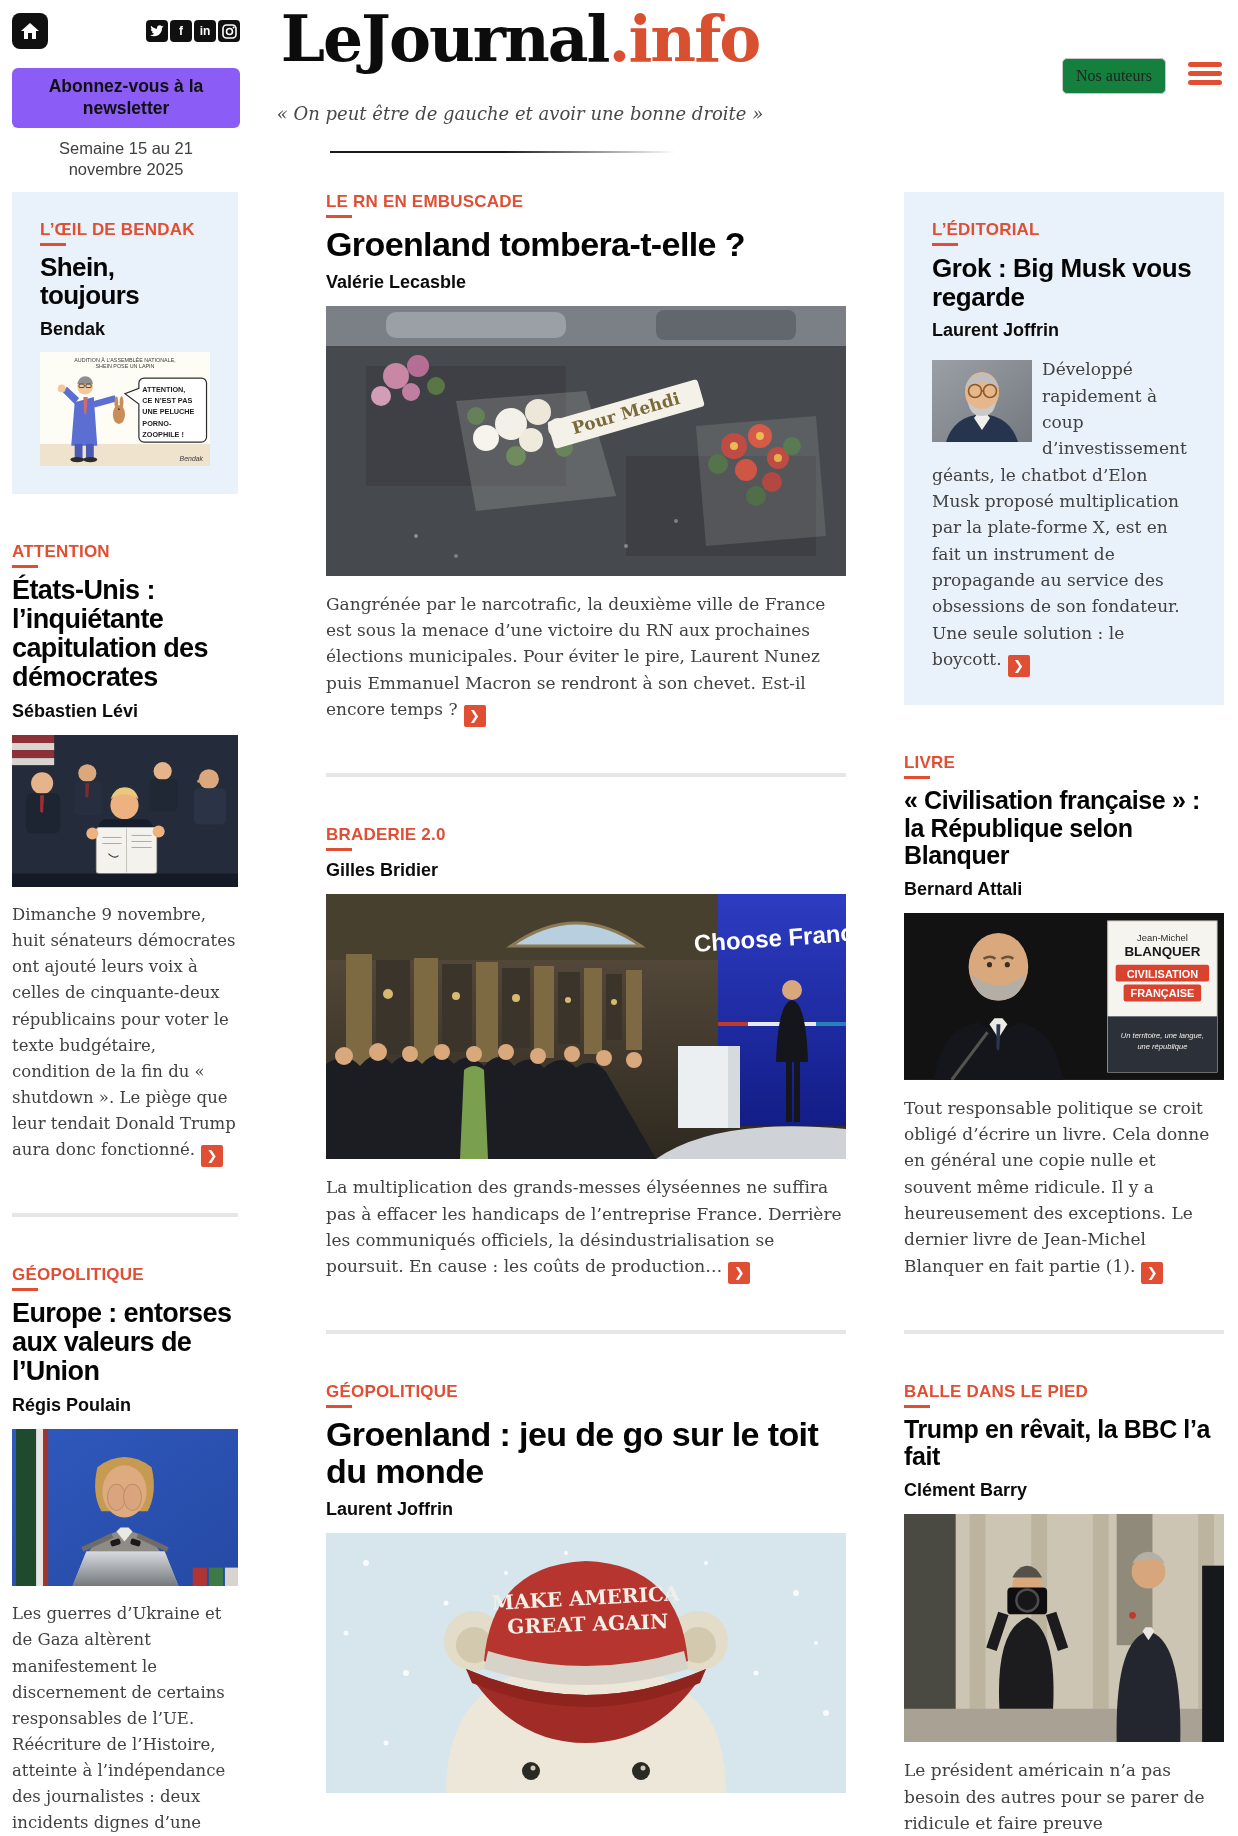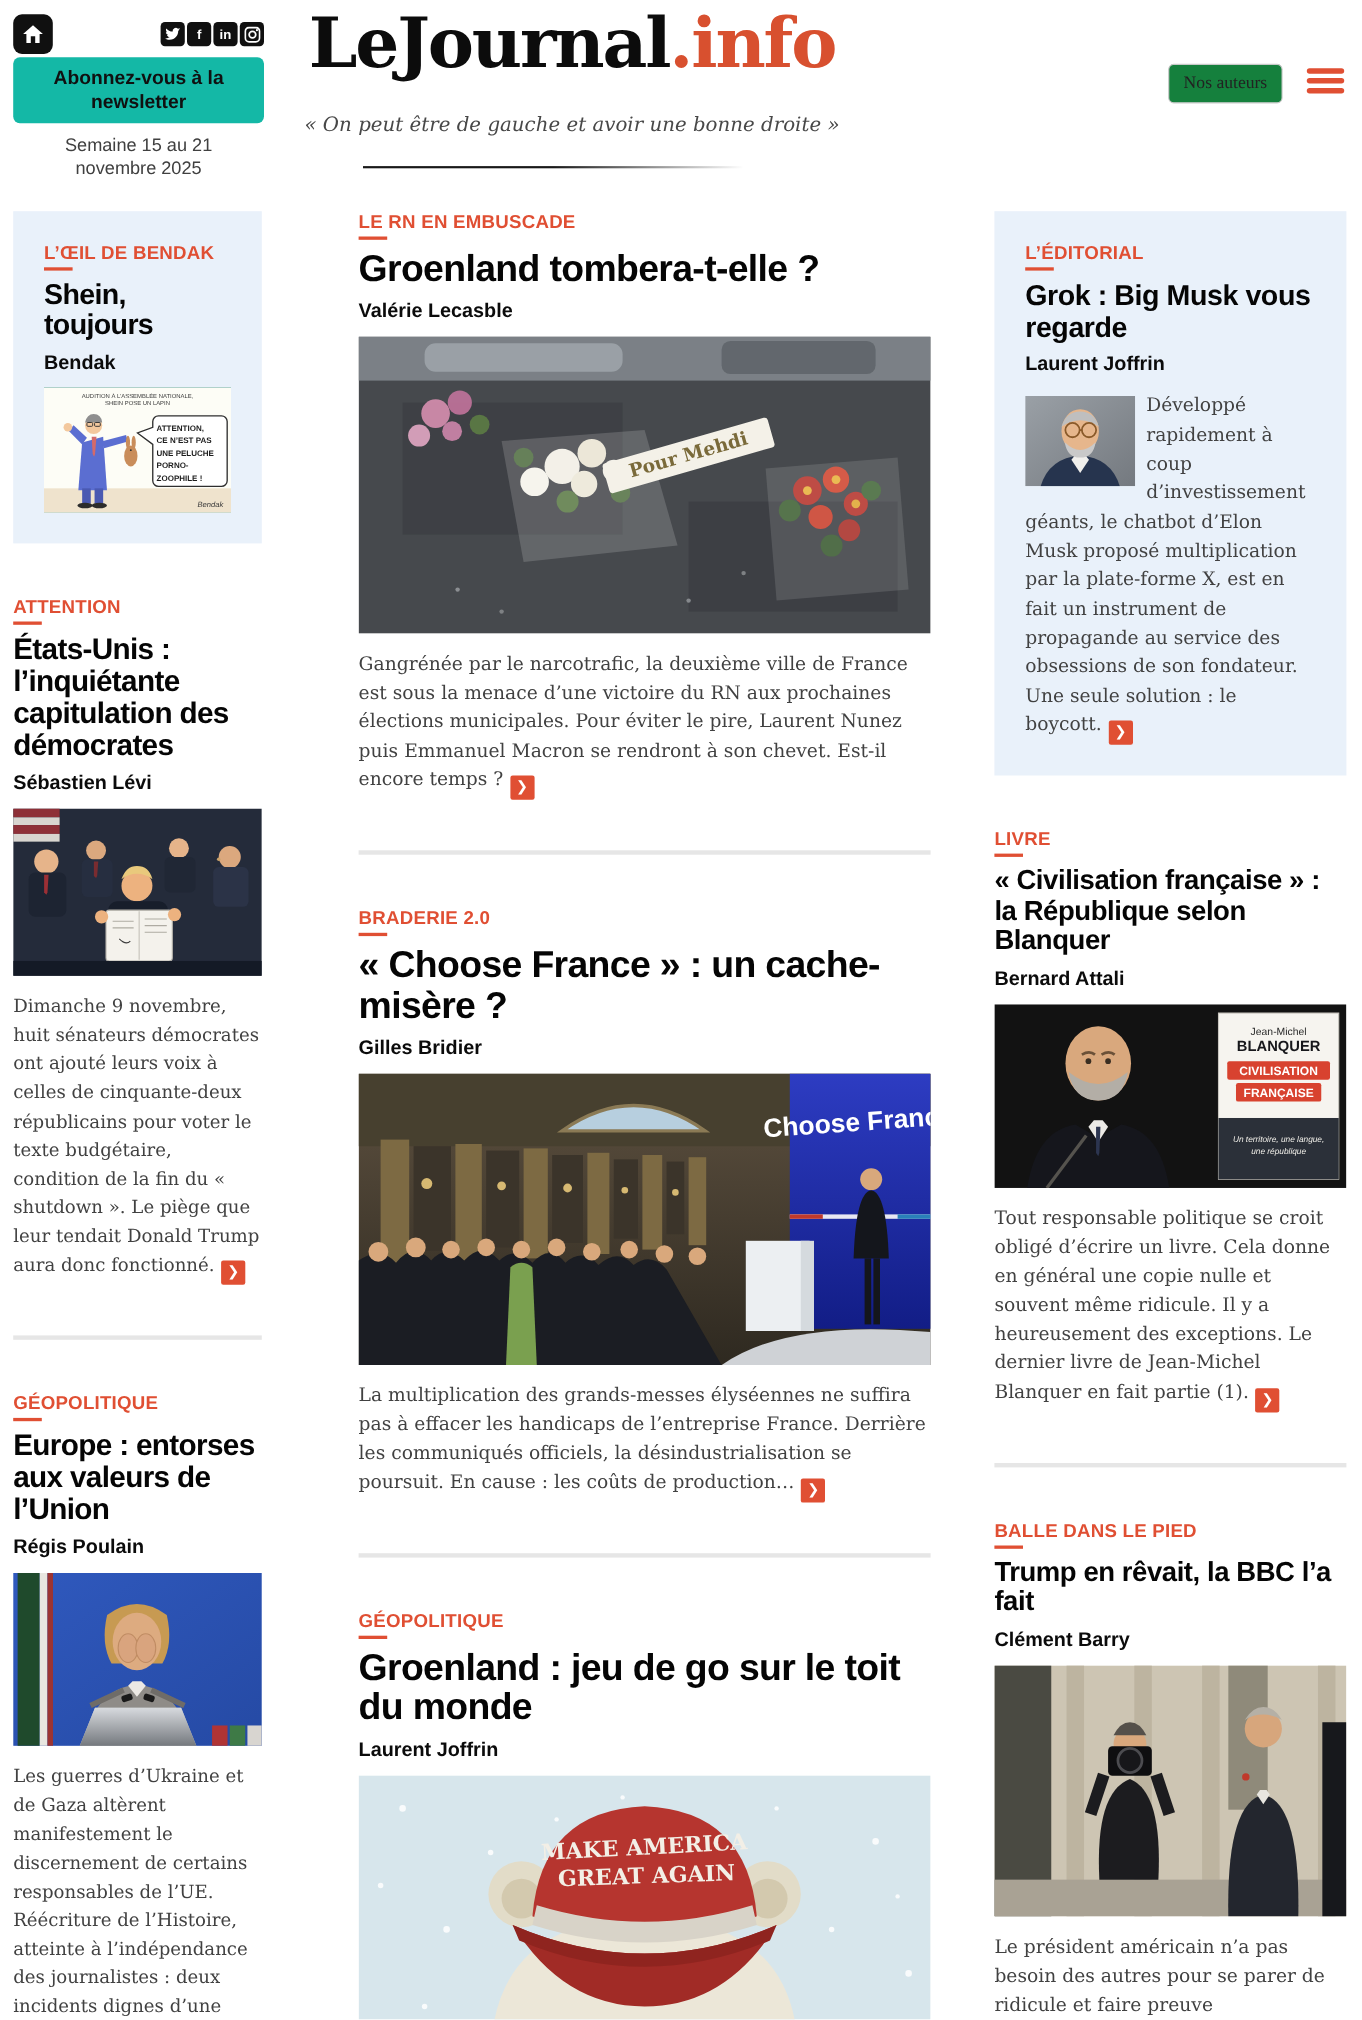--- a/index.html
+++ b/index.html
@@ -5,21 +5,21 @@
   html,body{margin:0;padding:0;background:#fff;font-family:"Liberation Sans",sans-serif;}
   .page{width:1238px;height:1836px;overflow:hidden;position:relative;background:#fff;}
 
   
   header{position:relative;height:158px;}
   .hdr-left{position:absolute;left:12px;top:12px;width:228px;}
   .icon-row{display:flex;align-items:center;height:38px;}
   .home-btn{width:36px;height:36px;background:#101010;border-radius:8px;display:flex;align-items:center;justify-content:center;border:none;padding:0;cursor:pointer;}
   .spacer{flex:1;}
   .sicon{width:22px;height:22px;background:#101010;border-radius:4px;margin-left:2px;display:flex;align-items:center;justify-content:center;color:#fff;font-weight:bold;font-size:12px;border:none;padding:0;cursor:pointer;}
-  .newsletter{display:block;width:100%;margin-top:2px;background:#14b8a6;border:none;border-radius:6px;font-weight:bold;font-size:17.5px;line-height:1.25;padding:8px 24px;font-family:inherit;color:#101010;cursor:pointer;box-sizing:border-box;}
+  .newsletter{display:block;width:100%;margin-top:18px;background:#8b5cf6;border:none;border-radius:6px;font-weight:bold;font-size:17.5px;line-height:1.25;padding:8px 24px;font-family:inherit;color:#101010;cursor:pointer;box-sizing:border-box;}
   .week{margin:10px auto 0;font-size:16.5px;color:#404040;line-height:1.3;width:180px;text-align:center;}
   .logo{position:absolute;left:190px;top:2px;width:660px;text-align:center;font-family:"DejaVu Serif",serif;font-weight:bold;font-size:63px;letter-spacing:-2px;color:#0c0c0c;cursor:pointer;white-space:nowrap;}
   .logo .accent{color:#d8502f;}
   .tagline{position:absolute;left:190px;top:103px;width:660px;text-align:center;font-family:"DejaVu Serif",serif;font-style:italic;font-size:18px;color:#484848;}
   .tagline-rule{position:absolute;left:330px;top:151px;width:346px;height:2px;background:linear-gradient(to right,#191919 50%,rgba(25,25,25,0) 100%);}
   .authors-btn{position:absolute;right:72px;top:58px;background:#15803d;border:1px solid #c9c9c9;border-radius:5px;padding:8px 13px;font-size:16px;color:#222;font-family:Liberation Serif, serif;cursor:pointer;}
   .burger{position:absolute;right:16px;top:62px;width:34px;cursor:pointer;background:none;border:none;padding:0;}
   .burger span{display:block;height:5px;border-radius:3px;background:#e04f33;margin-bottom:4px;}
 
   
@@ -281,21 +281,20 @@
               <circle cx="300" cy="240" r="2" fill="#85888c"></circle>
               <circle cx="350" cy="215" r="2" fill="#7e8184"></circle>
           </svg>
         </figure>
         <p class="excerpt"><span>Gangrénée par le narcotrafic, la deuxième ville de France est sous la menace d’une victoire du RN aux prochaines élections municipales. Pour éviter le pire, Laurent Nunez puis Emmanuel Macron se rendront à son chevet. Est-il encore temps ?</span><span class="arrow">❯</span></p>
         <div class="divider"></div>
       </section>
 
       <section class="article">
         <span class="kicker">BRADERIE 2.0</span>
-        <h2 class="t-lg">« Choose France » : un cache-misère ?</h2>
         <div class="author">Gilles Bridier</div>
         <figure>
           <svg viewBox="0 0 520 265">
             <defs>
               <linearGradient id="gHall" x1="0" y1="0" x2="0" y2="1">
                   <stop offset="0" stop-color="#5e5140"></stop>
                   <stop offset="1" stop-color="#2e2920"></stop>
                 </linearGradient>
               <linearGradient id="gScreen" x1="0" y1="0" x2="0" y2="1">
                   <stop offset="0" stop-color="#2d3cc2"></stop>

